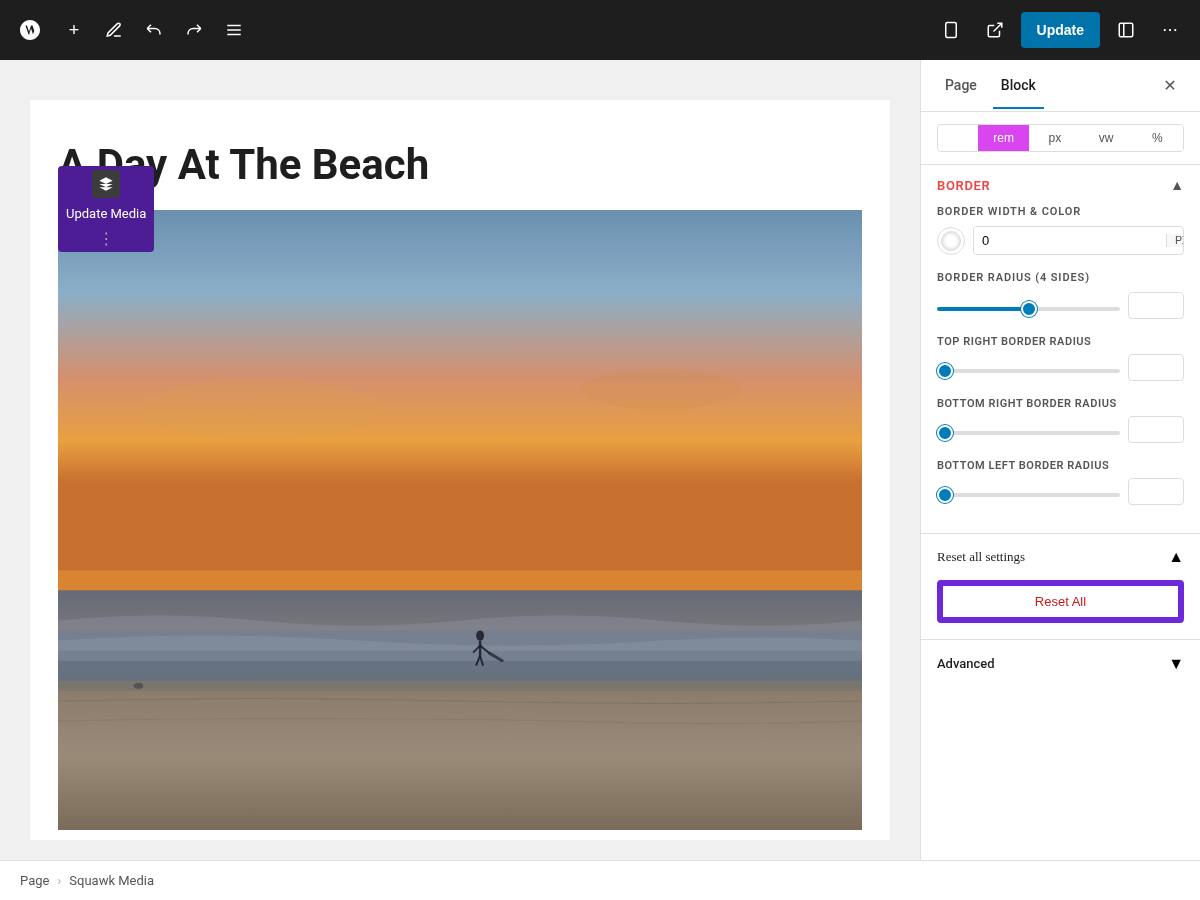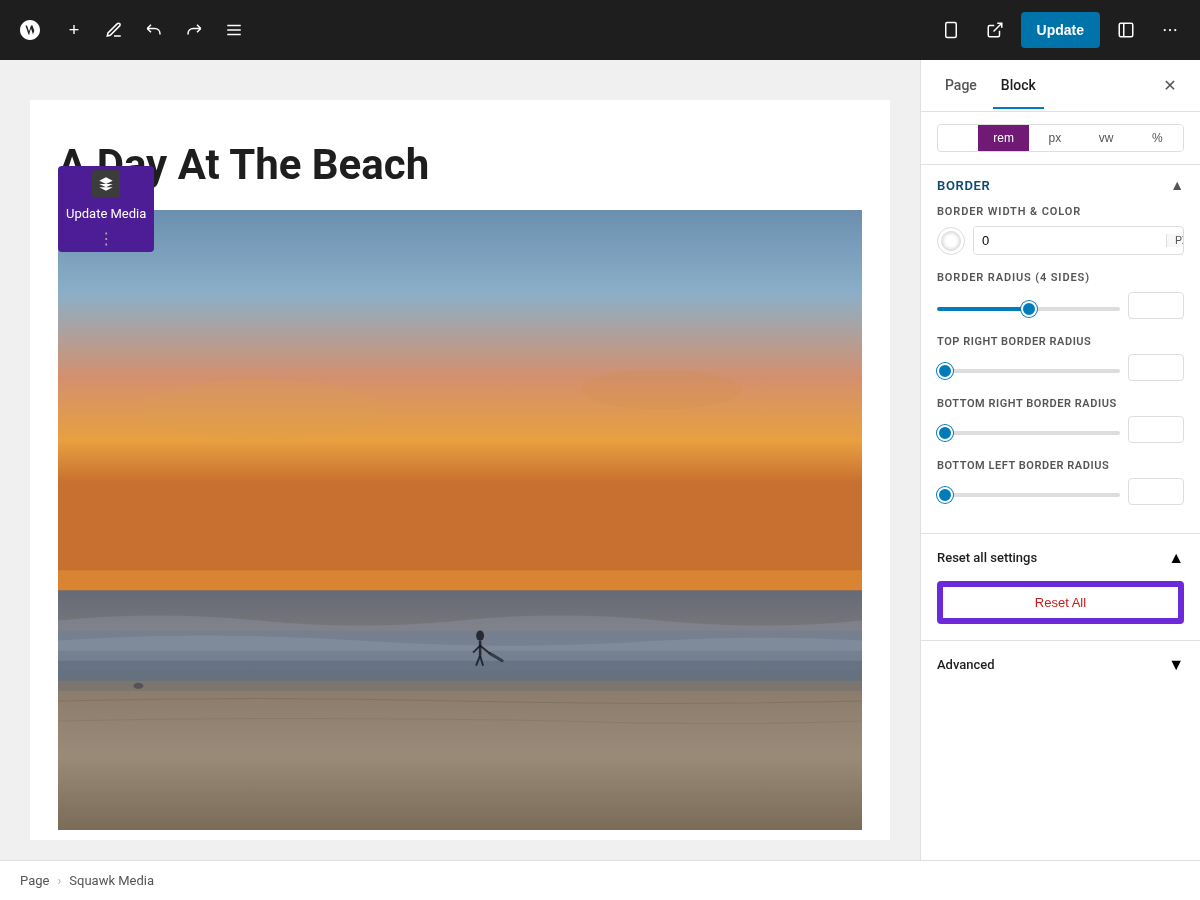--- a/index.html
+++ b/index.html
@@ -224,37 +224,37 @@
       padding: 6px 4px;
       font-size: 12px;
       font-weight: 500;
       border: none;
       background: #fff;
       cursor: pointer;
       color: #555;
       text-align: center;
     }
     .unit-btn.active {
-      background: #701a75;
+      background: #d946ef;
       color: #fff;
       margin-left: 40px;
     }
 
     
     .section-header {
       display: flex;
       align-items: center;
       padding: 12px 16px;
       border-top: 1px solid #e0e0e0;
       cursor: pointer;
     }
     .section-header-title {
       font-size: 13px;
       font-weight: 600;
-      color: #0c4a6e;
+      color: #ef4444;
       letter-spacing: 0.05em;
       text-transform: uppercase;
       flex: 1;
     }
     .section-chevron {
       color: #555;
       font-size: 14px;
     }
 
     
@@ -372,20 +372,21 @@
 
     
     .reset-section {
       border-top: 1px solid #e0e0e0;
     }
     .reset-section-header {
       display: flex;
       align-items: center;
       padding: 14px 16px;
       cursor: pointer;
+      font-family: Liberation Serif, serif;
     }
     .reset-section-title {
       font-size: 13px;
       font-weight: 500;
       color: #1e1e1e;
       flex: 1;
     }
     .reset-btn {
       display: block;
       width: calc(100% - 32px);

